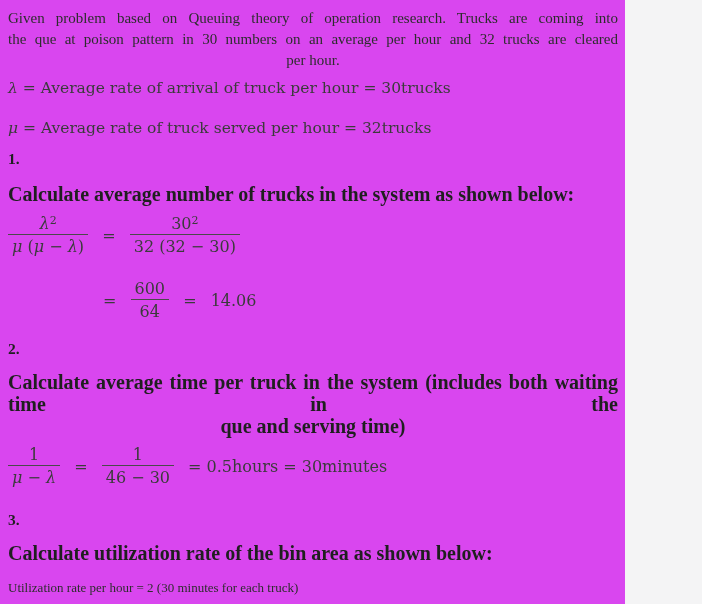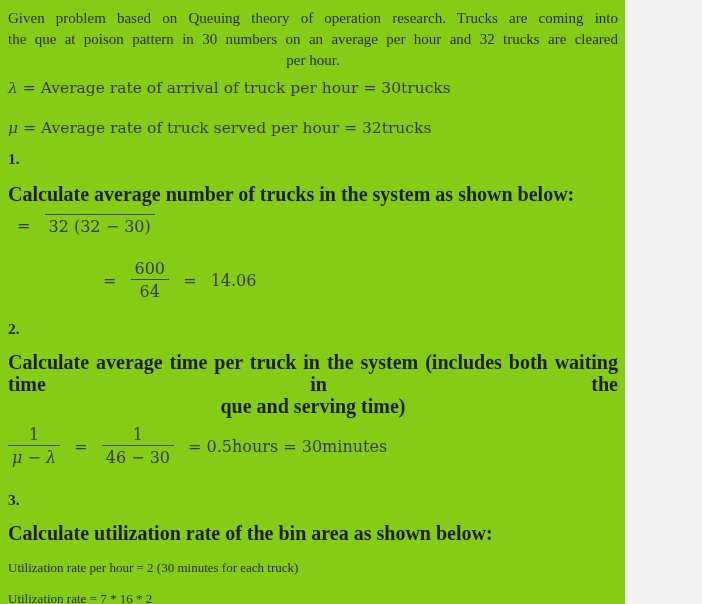--- a/index.html
+++ b/index.html
@@ -8,21 +8,21 @@
     width: 702px;
     height: 604px;
     overflow: hidden;
     background: #ffffff;
     font-family: "Liberation Serif", serif;
   }
   .page {
     position: relative;
     width: 702px;
     height: 604px;
-    background: #84cc16;
+    background: #d946ef;
   }
   .gutter {
     position: absolute;
     top: 0;
     right: 0;
     width: 77px;
     height: 604px;
     background: #f4f4f5;
   }
   .content {
@@ -155,22 +155,27 @@
 
     <div class="mathline def-mu">
       <span class="seg-i">μ</span><span> = Average rate of truck served per hour = 32trucks</span>
     </div>
 
     <div class="stepnum stepnum-1">1.</div>
 
     <div class="stephead stephead-1">Calculate average number of trucks in the system as shown below:</div>
 
     <div class="mathdisplay formula-1">
-      <span class="eq">=</span>
-      <span class="frac">
+      <span class="frac">
+        <span class="num"><span class="seg-i">λ</span><span class="seg-sup">2</span></span>
+        <span class="den"><span class="seg-i">μ</span><span class="seg-r"> (</span><span class="seg-i">μ</span><span class="seg-r"> − </span><span class="seg-i">λ</span><span class="seg-r">)</span></span>
+      </span>
+      <span class="eq">=</span>
+      <span class="frac">
+        <span class="num"><span class="seg-r">30</span><span class="seg-sup">2</span></span>
         <span class="den"><span class="seg-r">32 (32 − 30)</span></span>
       </span>
     </div>
 
     <div class="mathdisplay result-1">
       <span class="eq">=</span>
       <span class="frac">
         <span class="num">600</span>
         <span class="den">64</span>
       </span>

